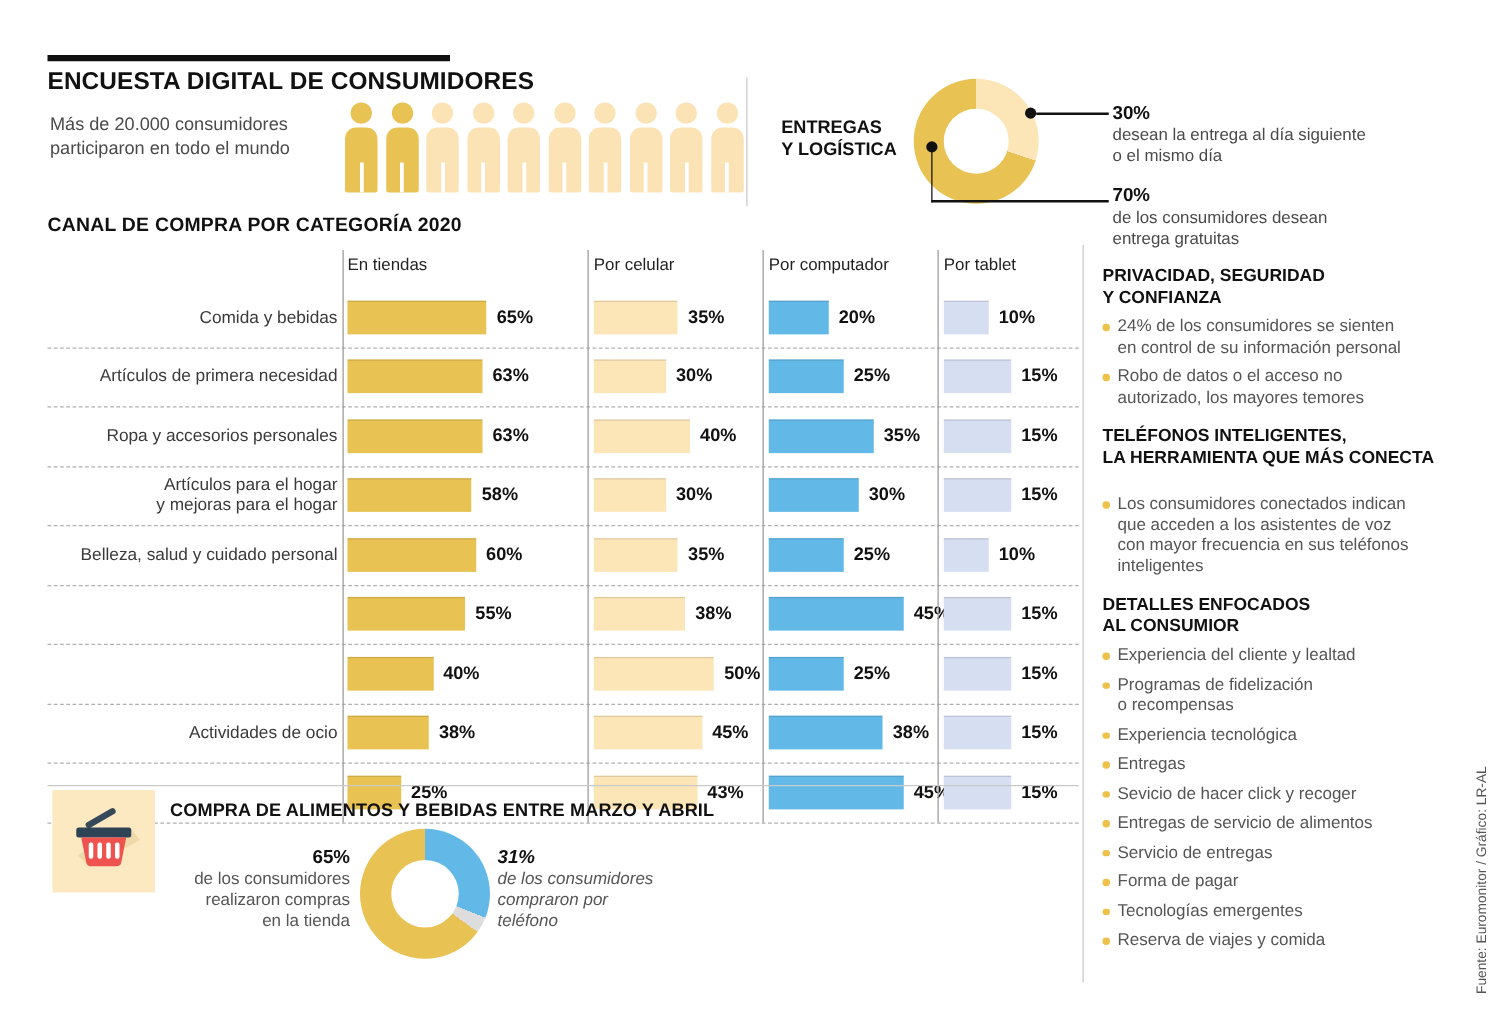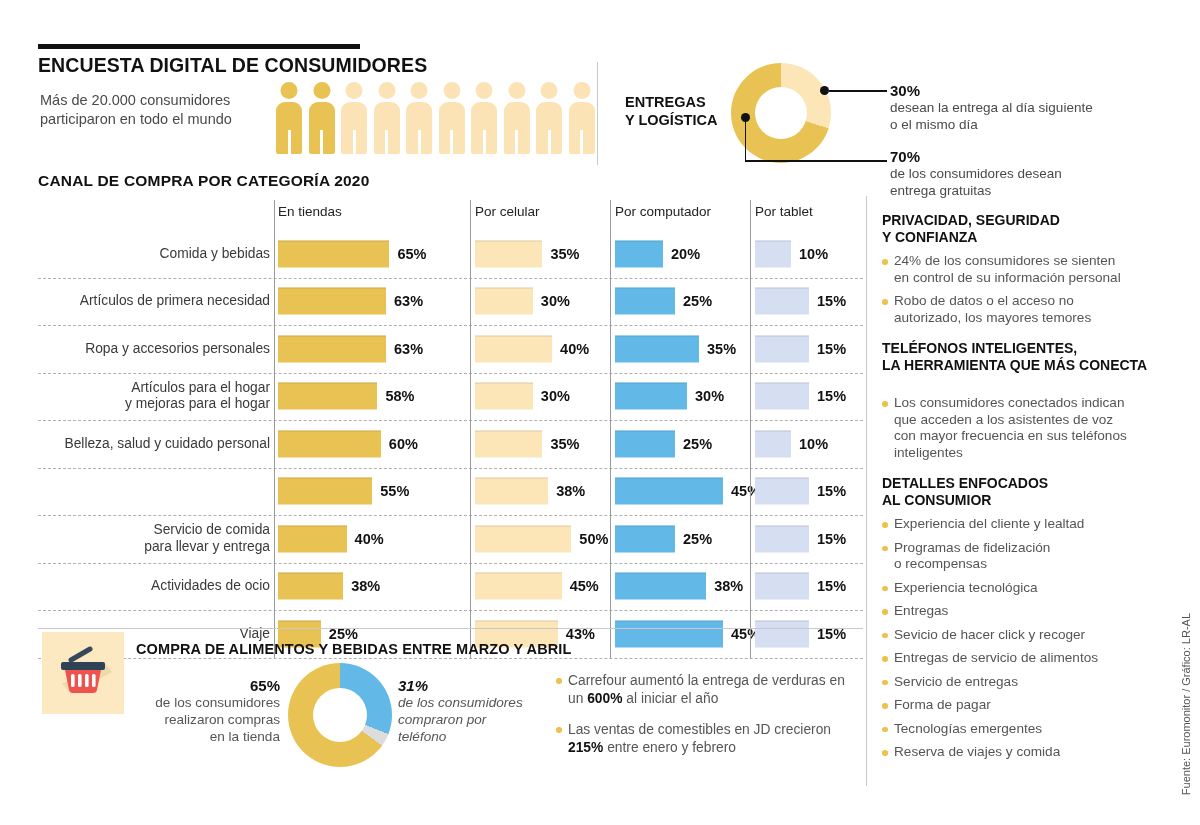--- a/index.html
+++ b/index.html
@@ -365,21 +365,20 @@
           <div class="bar" style="left: 0px; width: 108px; background: rgb(98, 185, 232); border-top: 1px solid rgba(0, 0, 0, 0.12);"></div>
           <div class="bar-val" style="left: 116px;">45%</div>
         </div>
         <div class="bar-cell" style="left: 717px;">
           <div class="bar" style="left: 0px; width: 54px; background: rgb(214, 222, 242); border-top: 1px solid rgba(0, 0, 0, 0.12);"></div>
           <div class="bar-val" style="left: 62px;">15%</div>
         </div>
       </div>
       <div class="row">
         <div class="dashline" style="top: 0px;"></div>
-        <div class="rowlabel" style="width: 232px; left: 0px; right: auto;">Servicio de comida<br>para llevar y entrega</div>
         <div class="bar-cell" style="left: 240px;">
           <div class="bar" style="left: 0px; width: 68.5714px; background: rgb(232, 194, 82); border-top: 1px solid rgba(0, 0, 0, 0.12);"></div>
           <div class="bar-val" style="left: 76.5714px;">40%</div>
         </div>
         <div class="bar-cell" style="left: 437px;">
           <div class="bar" style="left: 0px; width: 96.3636px; background: rgb(252, 230, 184); border-top: 1px solid rgba(0, 0, 0, 0.12);"></div>
           <div class="bar-val" style="left: 104.364px;">50%</div>
         </div>
         <div class="bar-cell" style="left: 577px;">
           <div class="bar" style="left: 0px; width: 60px; background: rgb(98, 185, 232); border-top: 1px solid rgba(0, 0, 0, 0.12);"></div>
@@ -405,21 +404,20 @@
           <div class="bar" style="left: 0px; width: 91.2px; background: rgb(98, 185, 232); border-top: 1px solid rgba(0, 0, 0, 0.12);"></div>
           <div class="bar-val" style="left: 99.2px;">38%</div>
         </div>
         <div class="bar-cell" style="left: 717px;">
           <div class="bar" style="left: 0px; width: 54px; background: rgb(214, 222, 242); border-top: 1px solid rgba(0, 0, 0, 0.12);"></div>
           <div class="bar-val" style="left: 62px;">15%</div>
         </div>
       </div>
       <div class="row">
         <div class="dashline" style="top: 0px;"></div>
-        <div class="rowlabel" style="width: 232px; left: 0px; right: auto;">Viaje</div>
         <div class="bar-cell" style="left: 240px;">
           <div class="bar" style="left: 0px; width: 42.8571px; background: rgb(232, 194, 82); border-top: 1px solid rgba(0, 0, 0, 0.12);"></div>
           <div class="bar-val" style="left: 50.8571px;">25%</div>
         </div>
         <div class="bar-cell" style="left: 437px;">
           <div class="bar" style="left: 0px; width: 82.8727px; background: rgb(252, 230, 184); border-top: 1px solid rgba(0, 0, 0, 0.12);"></div>
           <div class="bar-val" style="left: 90.8727px;">43%</div>
         </div>
         <div class="bar-cell" style="left: 577px;">
           <div class="bar" style="left: 0px; width: 108px; background: rgb(98, 185, 232); border-top: 1px solid rgba(0, 0, 0, 0.12);"></div>
@@ -493,19 +491,15 @@
     <div class="donut-hole"></div>
   </div>
 
   <div class="bot-text-right">
     <b>31%</b>
     <span>de los consumidores</span><br>
     <span>compraron por</span><br>
     <span>teléfono</span>
   </div>
 
-  <div class="bot-bullets" id="botBullets">
-      <div class="bullet">Carrefour aumentó la entrega de verduras en un <strong>600%</strong> al iniciar el año</div>
-      <div class="bullet">Las ventas de comestibles en JD crecieron <strong>215%</strong> entre enero y febrero</div>
-    </div>
 
   <div class="source">Fuente: Euromonitor / Gráfico: LR-AL</div>
 </div>
 
 </body></html>

